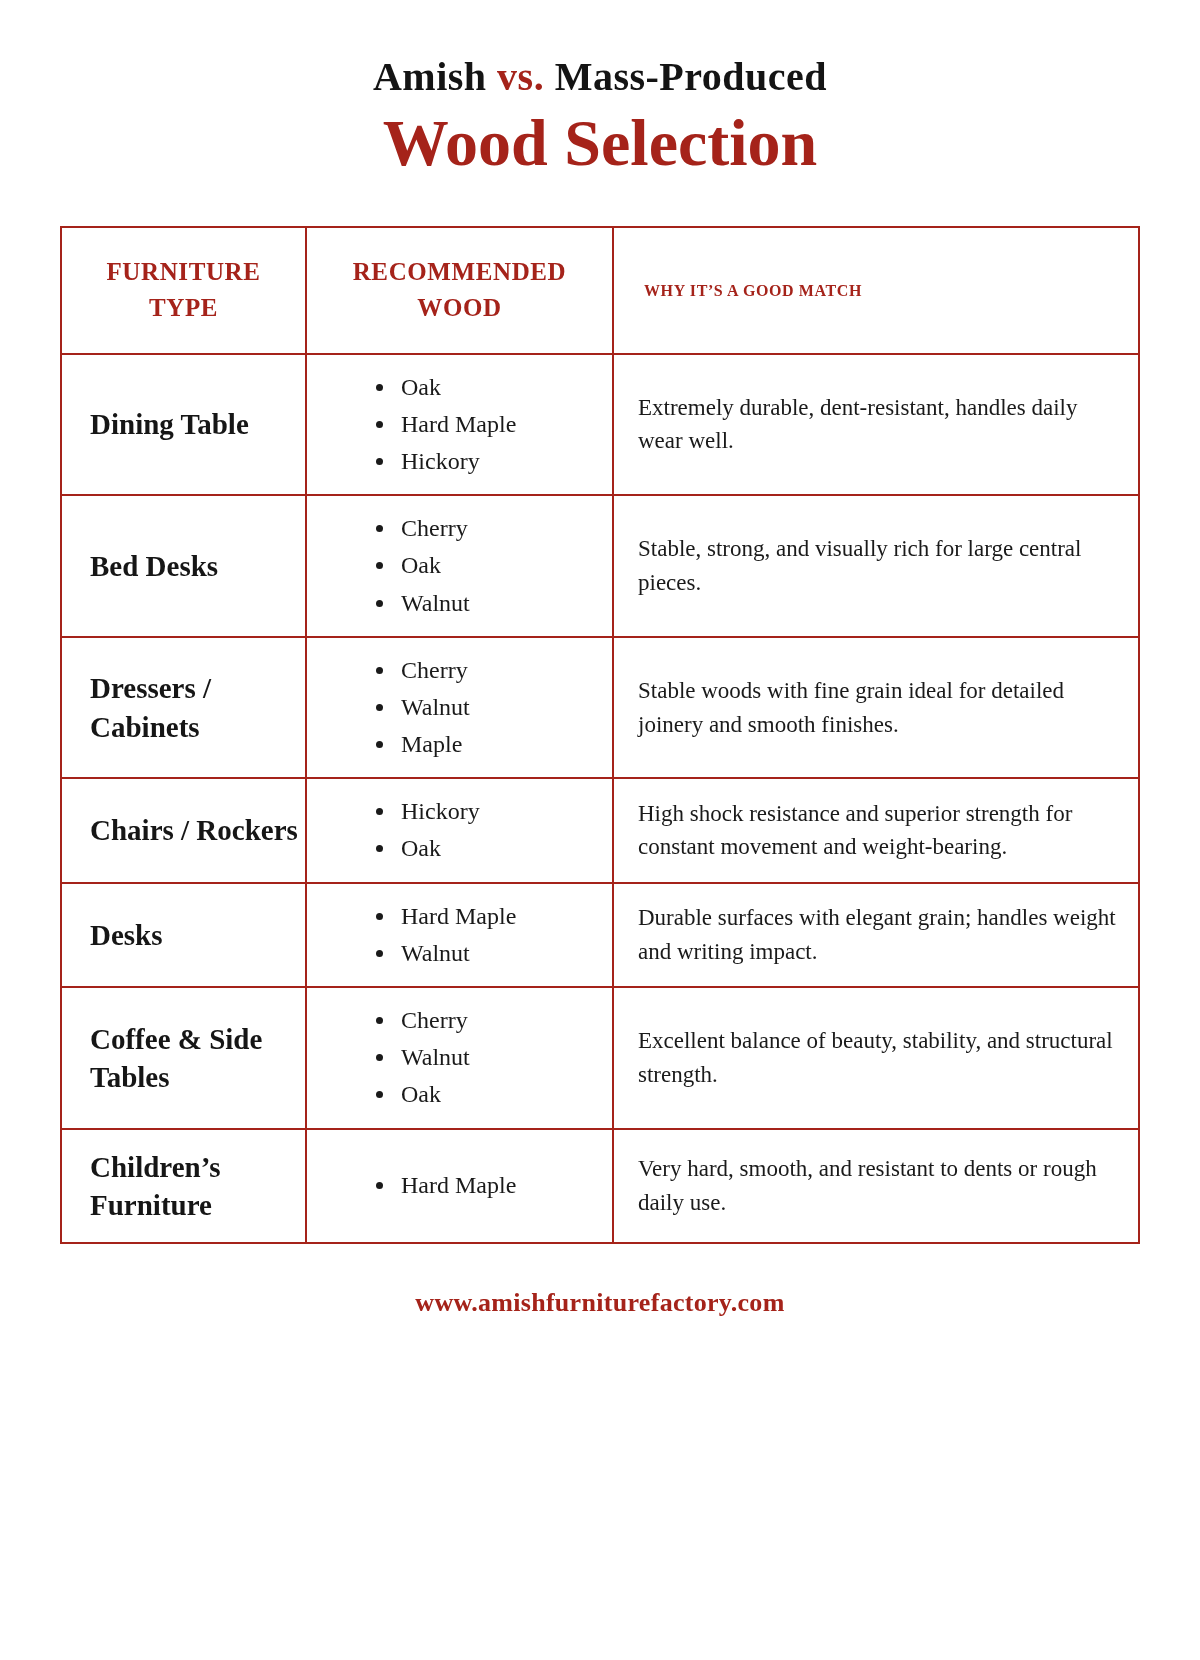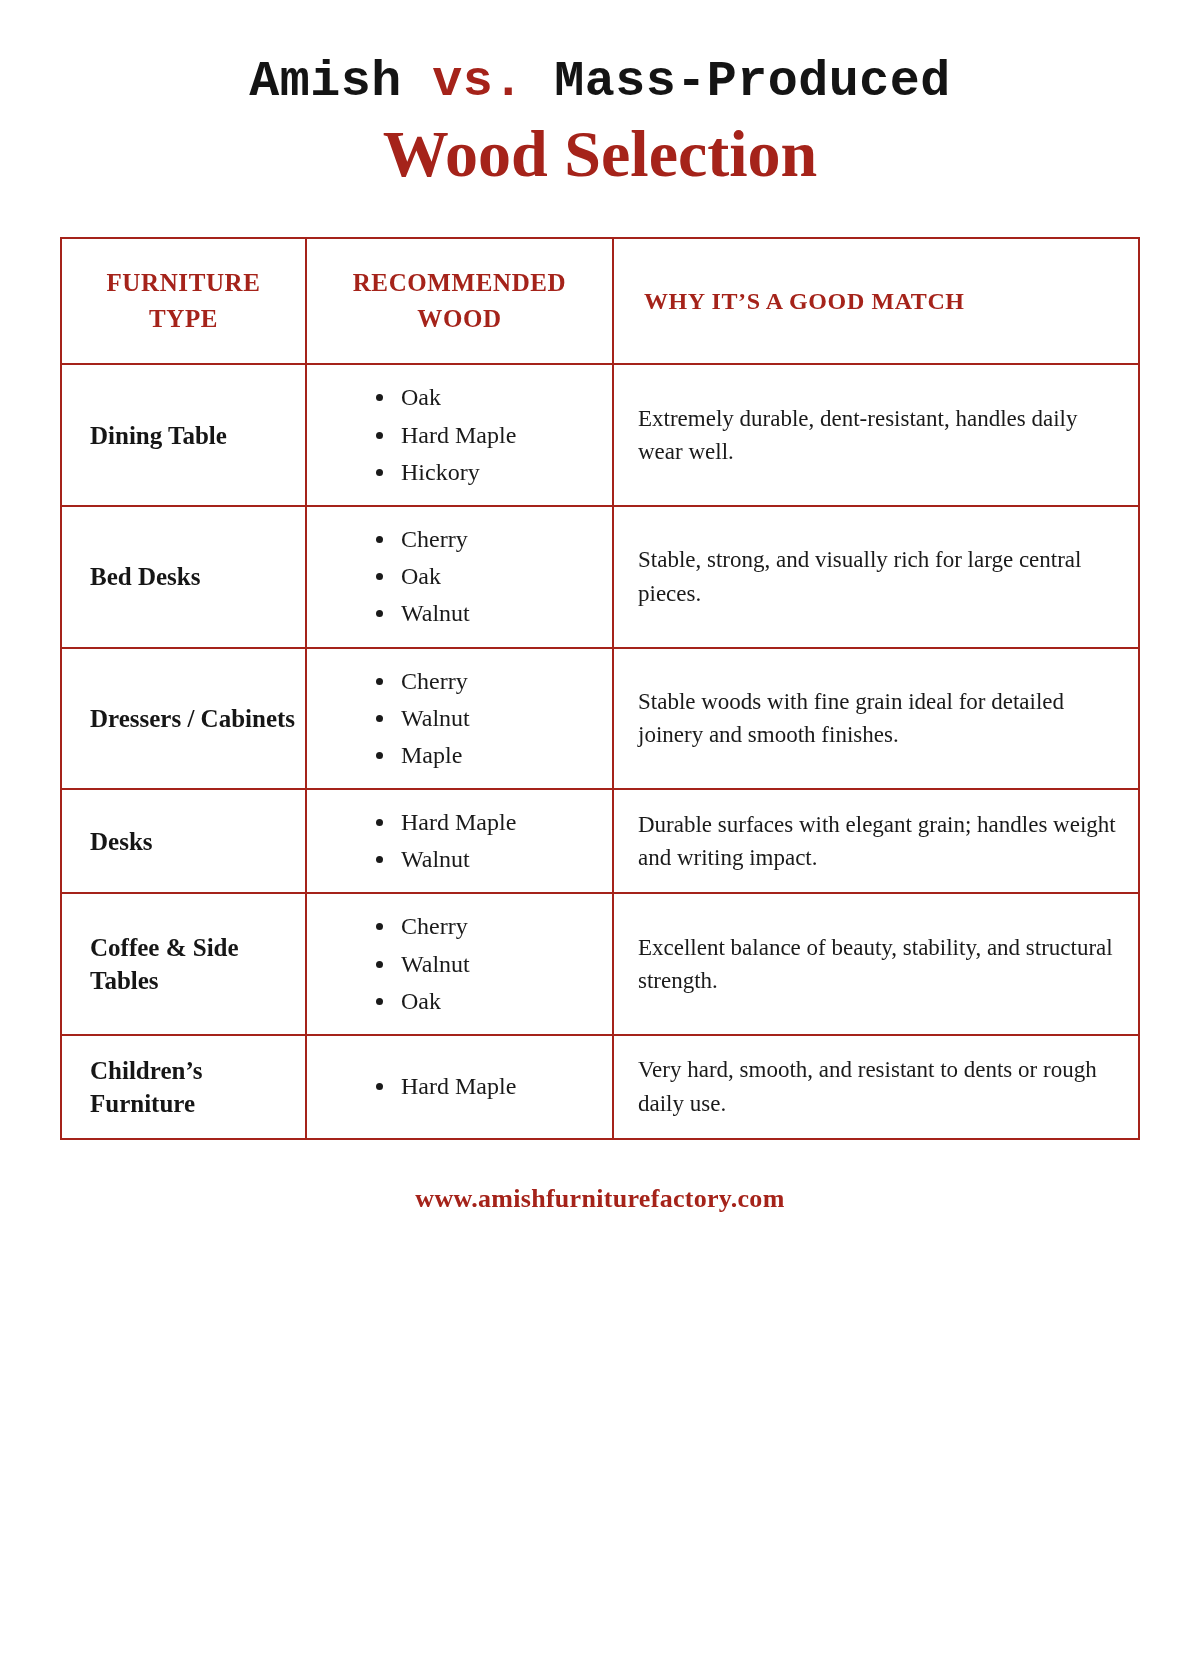--- a/index.html
+++ b/index.html
@@ -21,22 +21,22 @@
     padding: 55px 60px 30px 60px;
     position: relative;
   }
 
   
   .title-block {
     text-align: center;
     margin-bottom: 46px;
   }
   .title-line1 {
-    font-family: Liberation Mono, monospace;
-    font-size: 50px;
+    font-family: Liberation Serif, serif;
+    font-size: 40px;
     font-weight: bold;
     letter-spacing: 0.5px;
     line-height: 1.08;
     color: #141414;
     white-space: nowrap;
   }
   .title-line1 .vs {
     color: #a5231a;
   }
   .title-line2 {
@@ -68,30 +68,30 @@
     text-align: center;
     letter-spacing: 0.6px;
     padding: 26px 10px;
     font-size: 25px;
     line-height: 1.45;
     text-transform: uppercase;
   }
   thead th.col-why {
     text-align: left;
     padding-left: 30px;
-    font-size: 24px;
+    font-size: 16px;
   }
   col.c1 { width: 245px; }
   col.c2 { width: 307px; }
   col.c3 { width: 526px; }
 
   td.cell-type {
     background: #efefef;
     font-weight: bold;
-    font-size: 25px;
+    font-size: 29px;
     color: #161616;
     padding: 18px 0 18px 28px;
     line-height: 1.32;
   }
   td.cell-woods {
     padding: 14px 10px 14px 16px;
   }
   td.cell-woods ul {
     margin: 0;
     padding: 0 0 0 42px;
@@ -180,20 +180,30 @@
         <td class="cell-woods">
           <ul>
             <li>Cherry</li>
             <li>Walnut</li>
             <li>Maple</li>
           </ul>
         </td>
         <td class="cell-why">Stable woods with fine grain ideal for detailed joinery and smooth finishes.</td>
       </tr>
 
+      <tr>
+        <td class="cell-type">Chairs / Rockers</td>
+        <td class="cell-woods">
+          <ul>
+            <li>Hickory</li>
+            <li>Oak</li>
+          </ul>
+        </td>
+        <td class="cell-why">High shock resistance and superior strength for constant movement and weight-bearing.</td>
+      </tr>
 
       <tr>
         <td class="cell-type">Desks</td>
         <td class="cell-woods">
           <ul>
             <li>Hard Maple</li>
             <li>Walnut</li>
           </ul>
         </td>
         <td class="cell-why">Durable surfaces with elegant grain; handles weight and writing impact.</td>

